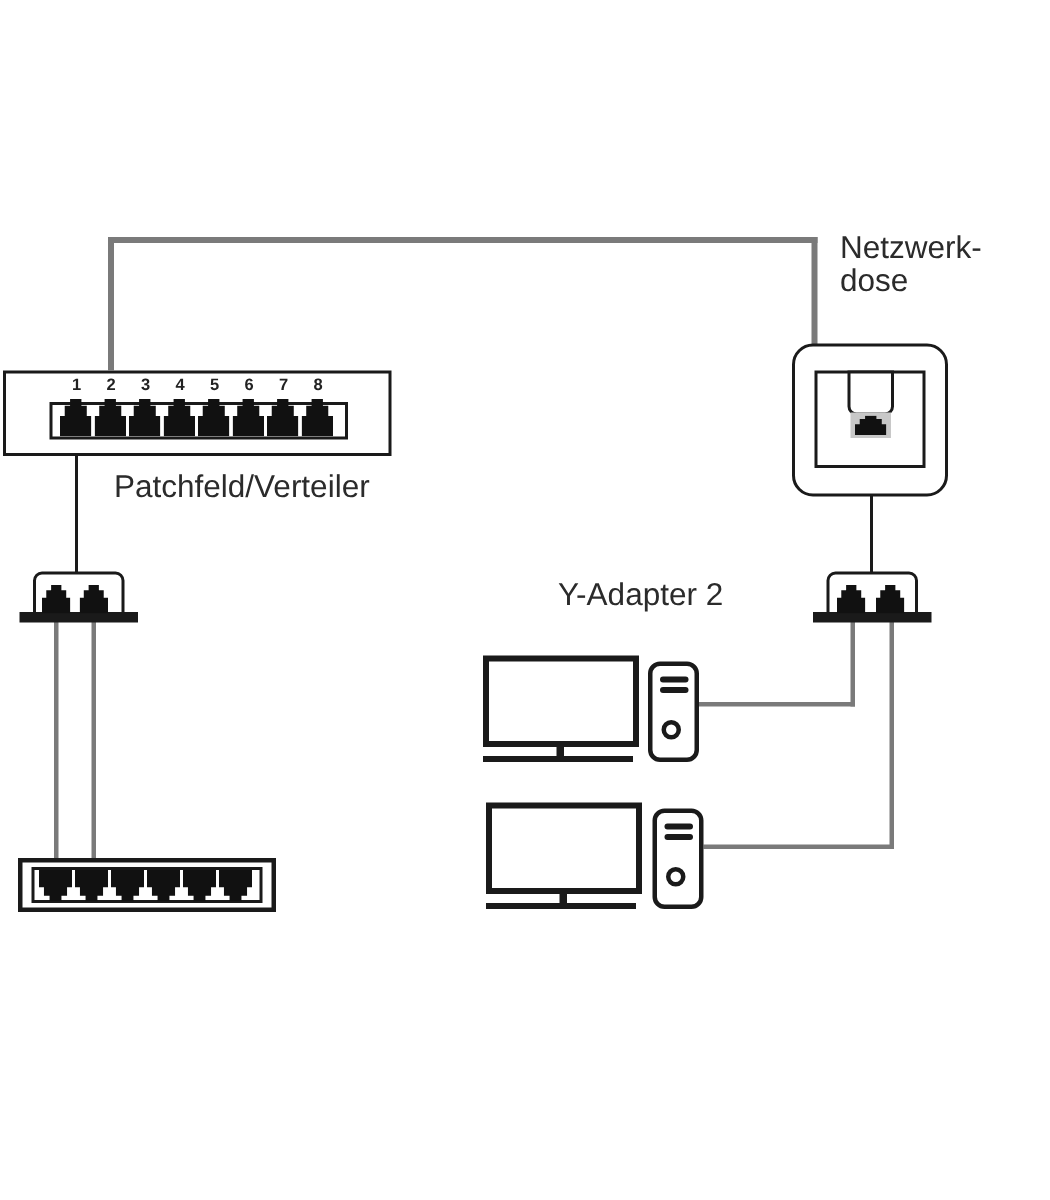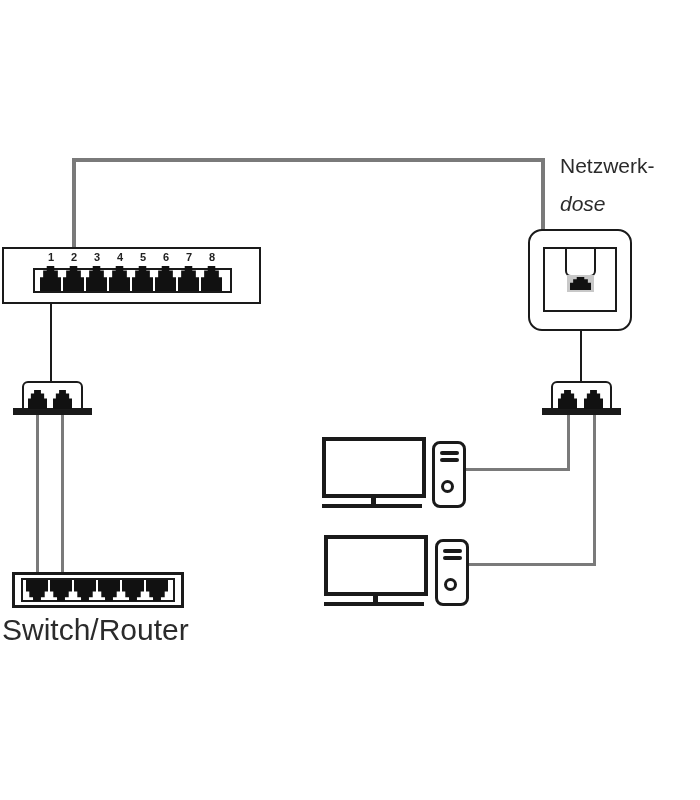--- a/index.html
+++ b/index.html
@@ -54,48 +54,49 @@
   <span class="portnum" style="left:202px;top:251px;">8</span>
   <div class="box" style="left:33px;top:268px;width:199px;height:25px;"></div>
   <div class="port-up" style="left:40px;top:266px;width:21px;height:25px;"></div>
   <div class="port-up" style="left:63px;top:266px;width:21px;height:25px;"></div>
   <div class="port-up" style="left:86px;top:266px;width:21px;height:25px;"></div>
   <div class="port-up" style="left:109px;top:266px;width:21px;height:25px;"></div>
   <div class="port-up" style="left:132px;top:266px;width:21px;height:25px;"></div>
   <div class="port-up" style="left:155px;top:266px;width:21px;height:25px;"></div>
   <div class="port-up" style="left:178px;top:266px;width:21px;height:25px;"></div>
   <div class="port-up" style="left:201px;top:266px;width:21px;height:25px;"></div>
+  <div class="label" style="left:76px;top:313px;">Patchfeld/Verteiler</div>
 
   <div class="label" style="left:560px;top:154px;">Netzwerk-</div>
-  <div class="label" style="left:560px;top:192px;font-style:italic;">dose</div>
+  <div class="label" style="left:560px;top:176px;">dose</div>
   <div class="box" style="left:528px;top:229px;width:104px;height:102px;border-width:2.5px;border-radius:14px;"></div>
   <div class="box" style="left:543px;top:247px;width:74px;height:65px;"></div>
   <div class="box" style="left:565px;top:247px;width:31px;height:30px;border-radius:0 0 6px 6px;"></div>
   <div class="abs" style="left:567px;top:275px;width:27px;height:17px;background:#c8c8c8;"></div>
   <div class="port-up" style="left:570px;top:277px;width:21px;height:13px;"></div>
 
   <div class="box" style="left:22px;top:381px;width:61px;height:31px;border-radius:6px 6px 0 0;"></div>
   <div class="bar" style="left:13px;top:408px;width:79px;height:7px;"></div>
   <div class="port-up" style="left:28px;top:390px;width:19px;height:19px;"></div>
   <div class="port-up" style="left:53px;top:390px;width:19px;height:19px;"></div>
 
+  <div class="label" style="left:372px;top:385px;">Y-Adapter 2</div>
   <div class="box" style="left:551px;top:381px;width:61px;height:31px;border-radius:6px 6px 0 0;"></div>
   <div class="bar" style="left:542px;top:408px;width:79px;height:7px;"></div>
   <div class="port-up" style="left:558px;top:390px;width:19px;height:19px;"></div>
   <div class="port-up" style="left:584px;top:390px;width:19px;height:19px;"></div>
 
   <div class="box" style="left:12px;top:572px;width:172px;height:36px;border-width:3px;"></div>
   <div class="box" style="left:21px;top:578px;width:154px;height:24px;"></div>
   <div class="port-down" style="left:26px;top:580px;width:22px;height:21px;"></div>
   <div class="port-down" style="left:50px;top:580px;width:22px;height:21px;"></div>
   <div class="port-down" style="left:74px;top:580px;width:22px;height:21px;"></div>
   <div class="port-down" style="left:98px;top:580px;width:22px;height:21px;"></div>
   <div class="port-down" style="left:122px;top:580px;width:22px;height:21px;"></div>
   <div class="port-down" style="left:146px;top:580px;width:22px;height:21px;"></div>
-  <div class="label" style="left:2px;top:613px;font-size:30px;">Switch/Router</div>
 
   <div class="box" style="left:322px;top:437px;width:104px;height:61px;border-width:4px;"></div>
   <div class="bar" style="left:371px;top:498px;width:5px;height:6px;"></div>
   <div class="bar" style="left:322px;top:504px;width:100px;height:4px;"></div>
   <div class="box" style="left:432px;top:441px;width:34px;height:67px;border-width:3.5px;border-radius:8px;"></div>
   <div class="bar" style="left:440px;top:451px;width:19px;height:4px;border-radius:2px;"></div>
   <div class="bar" style="left:440px;top:458px;width:19px;height:4px;border-radius:2px;"></div>
   <div class="abs" style="left:441px;top:480px;width:13px;height:13px;border:3px solid #1a1a1a;border-radius:50%;box-sizing:border-box;"></div>
 
   <div class="box" style="left:324px;top:535px;width:104px;height:61px;border-width:4px;"></div>

